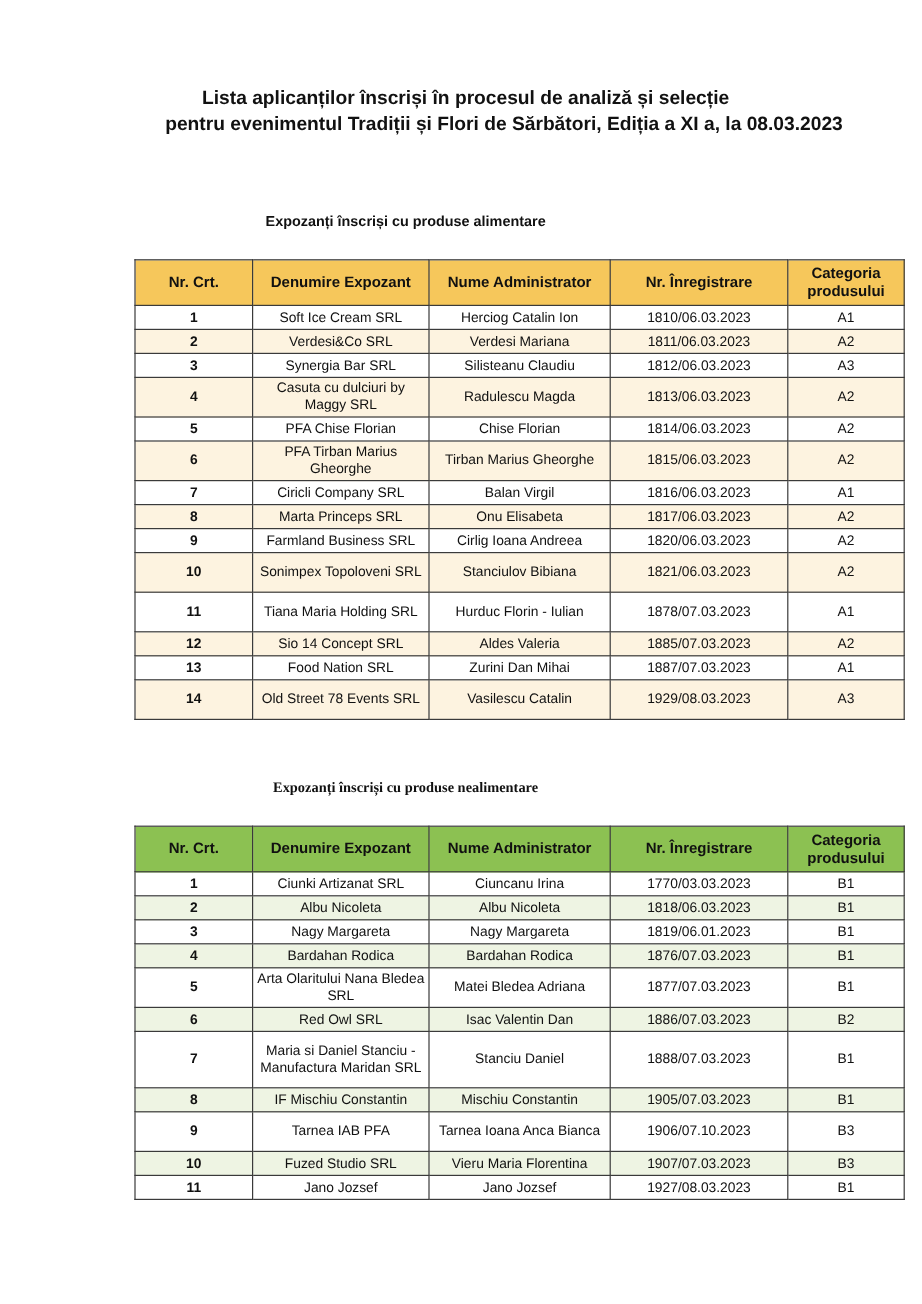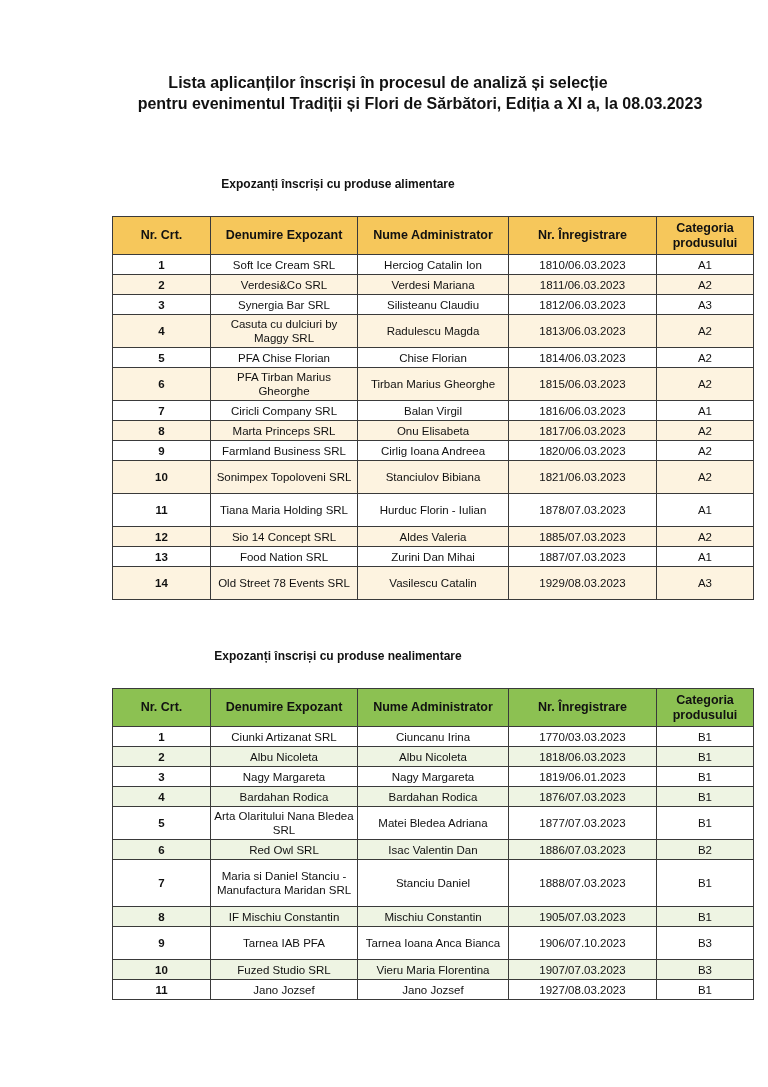--- a/index.html
+++ b/index.html
@@ -2,21 +2,21 @@
 <html><head>
 <meta charset="utf-8">
 <style>
   html, body { margin: 0; padding: 0; background: #ffffff; }
   body { width: 768px; height: 1087px; position: relative; font-family: "Liberation Sans", sans-serif; color: #111; overflow: hidden; }
   .title { position: absolute; left: 4px; width: 768px; text-align: center; font-weight: bold; font-size: 16px; line-height: 21px; }
   .title.t1 { top: 72px; }
   .title.t2 { top: 93px; padding-left: 32px; }
   .section-title { position: absolute; left: 4px; width: 668px; text-align: center; font-weight: bold; font-size: 12px; }
   .sec1 { top: 177px; }
-  .sec2 { top: 649px; }
+  .sec2 { top: 649px; font-family: Liberation Serif, serif; }
   table { position: absolute; left: 64px; width: 641px; border-collapse: collapse; table-layout: fixed; font-size: 11.5px; margin-left: 48px; }
   table.t-food { top: 216px; }
   table.t-nonfood { top: 688px; }
   col.c1 { width: 98px; } col.c2 { width: 147px; } col.c3 { width: 151px; } col.c4 { width: 148px; } col.c5 { width: 97px; }
   th, td { border: 1px solid #3a3a3a; text-align: center; vertical-align: middle; padding: 0 3px; line-height: 14px; }
   th { font-weight: bold; font-size: 12.5px; height: 37px; line-height: 15px; }
   td { height: 19px; }
   td.num { font-weight: bold; }
   tr.tall td { height: 32px; }
   tr.xtall td { height: 46px; }

